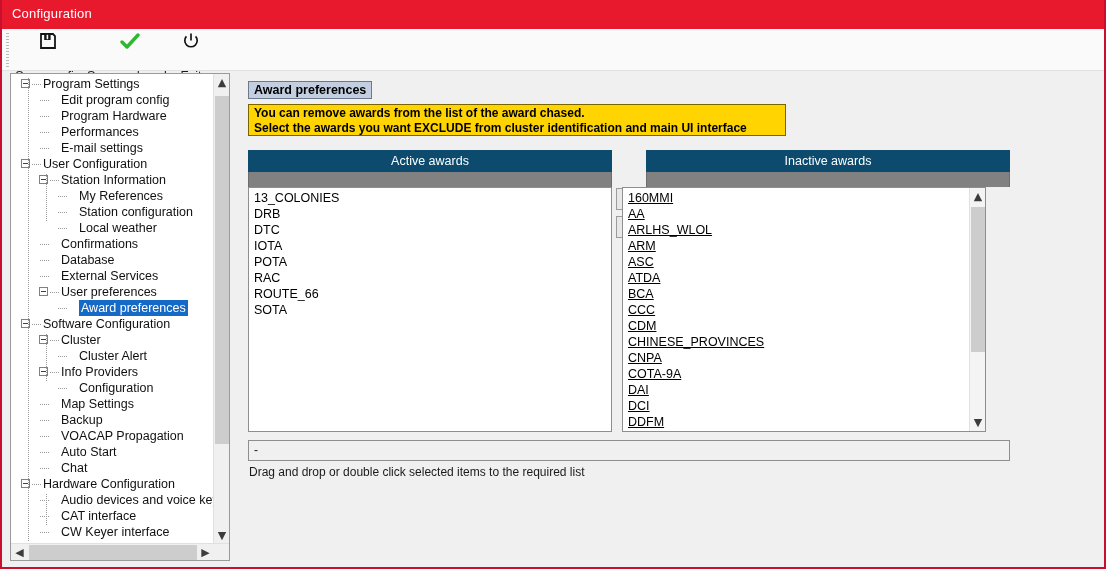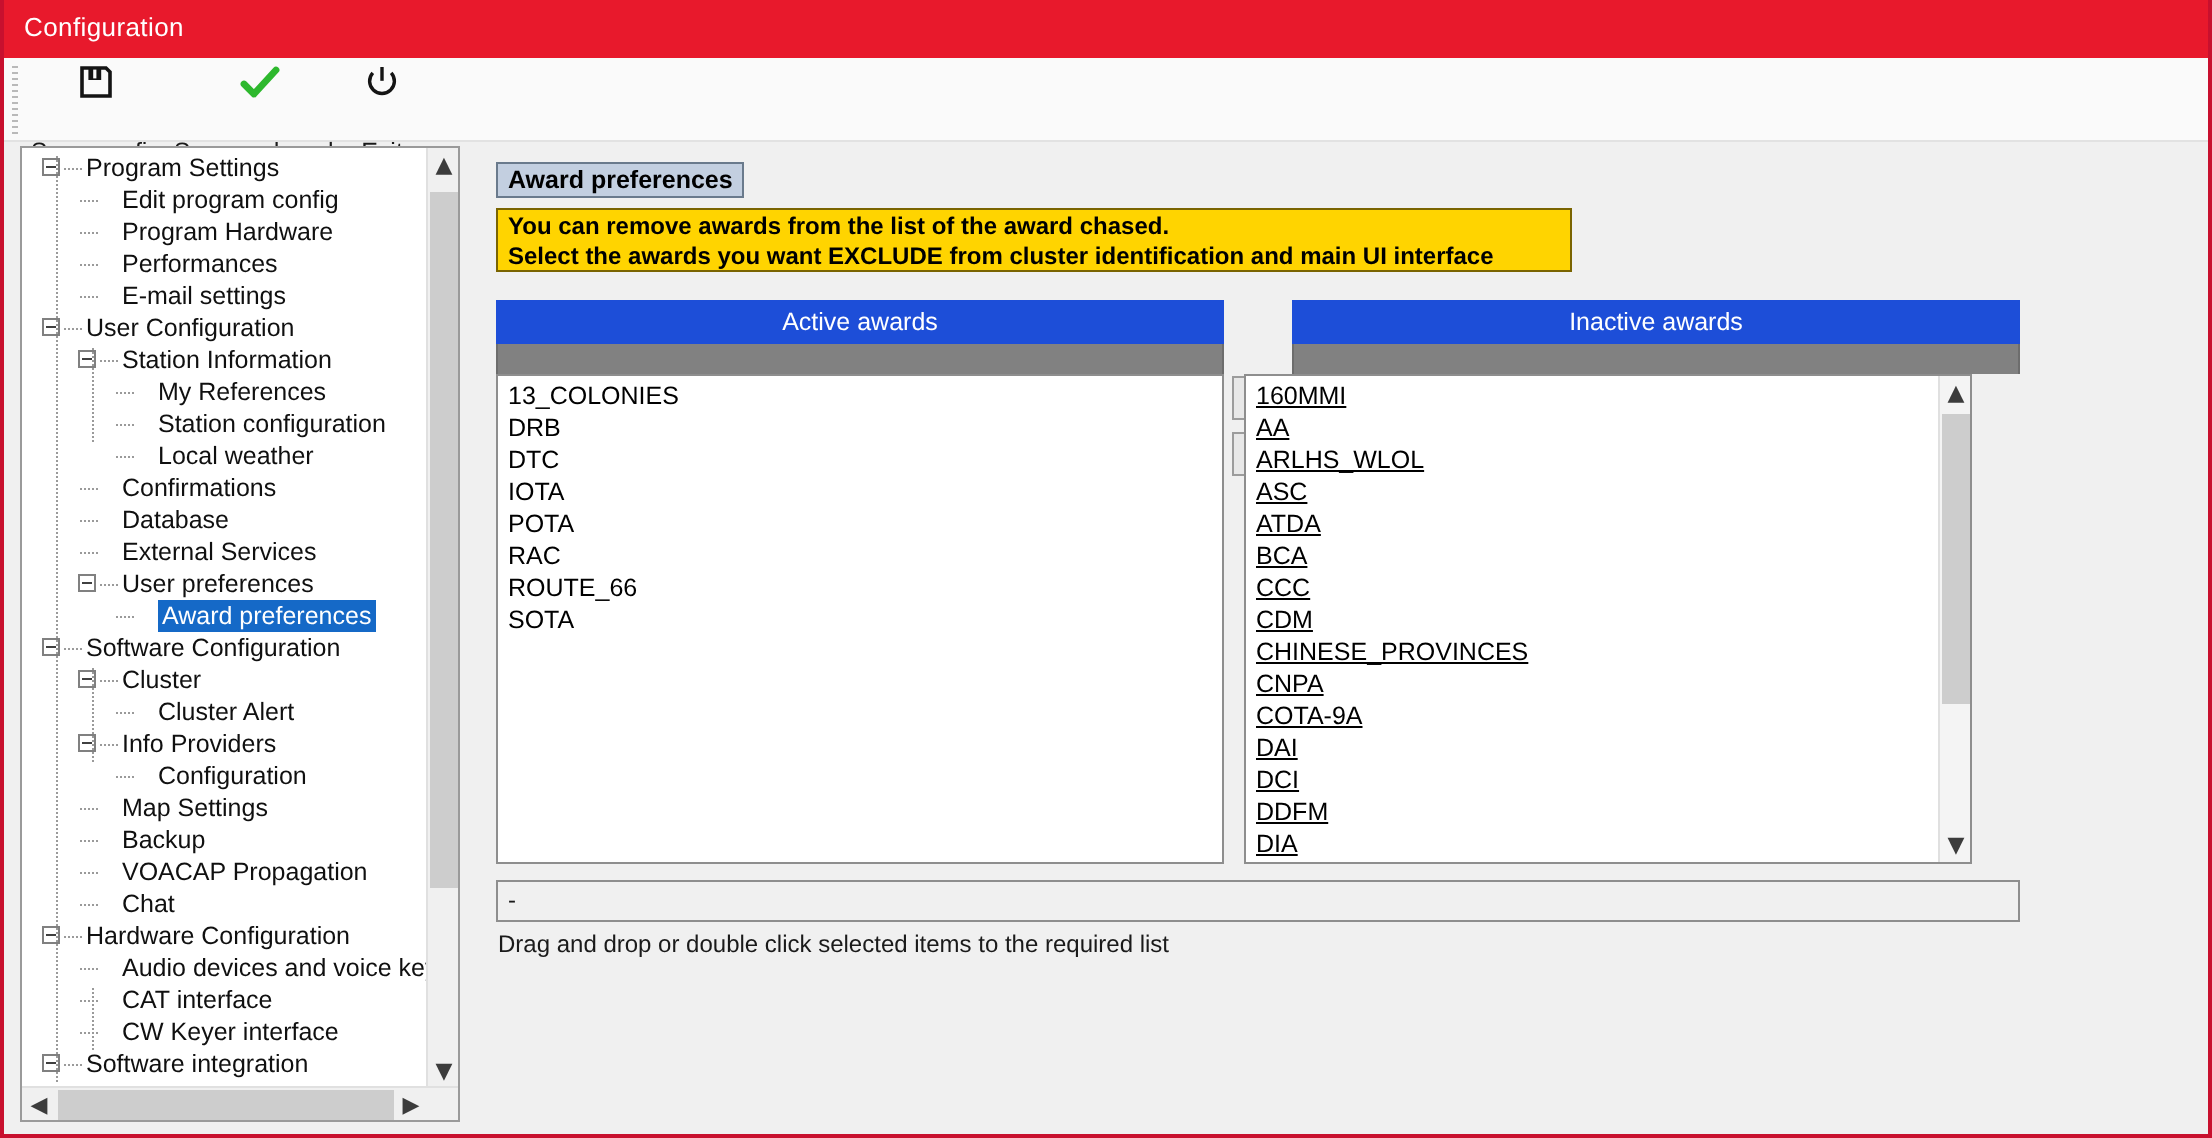--- a/index.html
+++ b/index.html
@@ -169,21 +169,21 @@
     line-height: 15px; white-space: nowrap;
   }
 
   
   .pane { position: absolute; top: 77px; }
   #pane-active { left: 2px; width: 364px; }
   #pane-inactive { left: 400px; width: 364px; }
 
   .pane-head {
     height: 22px; line-height: 22px;
-    background: #1d4ed8; color: #ffffff;
+    background: #0c4a6e; color: #ffffff;
     font-size: 12.5px; text-align: center;
   }
   .pane-subbar {
     height: 15px; background: #818181;
     border-left: 1px solid #6d6d6d; border-right: 1px solid #6d6d6d;
   }
 
   .listbox {
     position: absolute; top: 114px;
     background: #ffffff;
@@ -383,20 +383,24 @@
           <span class="dashline" style="left: 25px;"></span>
           <span class="tlabeltxt" style="left: 46px;">Map Settings</span>
         </div>
         <div class="tnode">
           <span class="dashline" style="left: 25px;"></span>
           <span class="tlabeltxt" style="left: 46px;">Backup</span>
         </div>
         <div class="tnode">
           <span class="dashline" style="left: 25px;"></span>
           <span class="tlabeltxt" style="left: 46px;">VOACAP Propagation</span>
+        </div>
+        <div class="tnode">
+          <span class="dashline" style="left: 25px;"></span>
+          <span class="tlabeltxt" style="left: 46px;">Auto Start</span>
         </div>
         <div class="tnode">
           <span class="dashline" style="left: 25px;"></span>
           <span class="tlabeltxt" style="left: 46px;">Chat</span>
         </div>
         <div class="tnode">
           <span class="expander" style="left: 6px;"></span>
           <span class="dashline" style="left: 17px;"></span>
           <span class="tlabeltxt" style="left: 28px;">Hardware Configuration</span>
         </div>
@@ -477,20 +481,21 @@
     </div>
 
     <div class="xfer-btn" id="xfer-right">&gt;</div>
     <div class="xfer-btn" id="xfer-left">&lt;</div>
 
     <div class="listbox" id="list-inactive">
       <ul id="ul-inactive">
           <li>160MMI</li>
           <li>AA</li>
           <li>ARLHS_WLOL</li>
+          <li>ARM</li>
           <li>ASC</li>
           <li>ATDA</li>
           <li>BCA</li>
           <li>CCC</li>
           <li>CDM</li>
           <li>CHINESE_PROVINCES</li>
           <li>CNPA</li>
           <li>COTA-9A</li>
           <li>DAI</li>
           <li>DCI</li>

